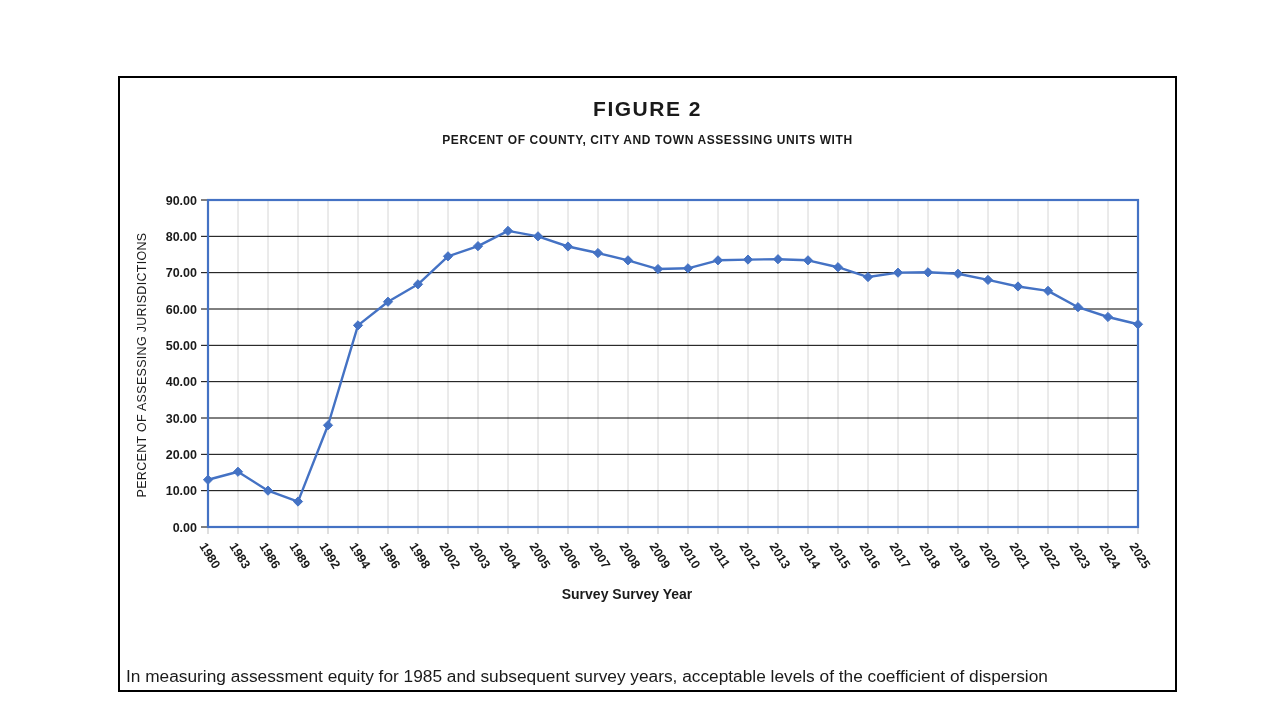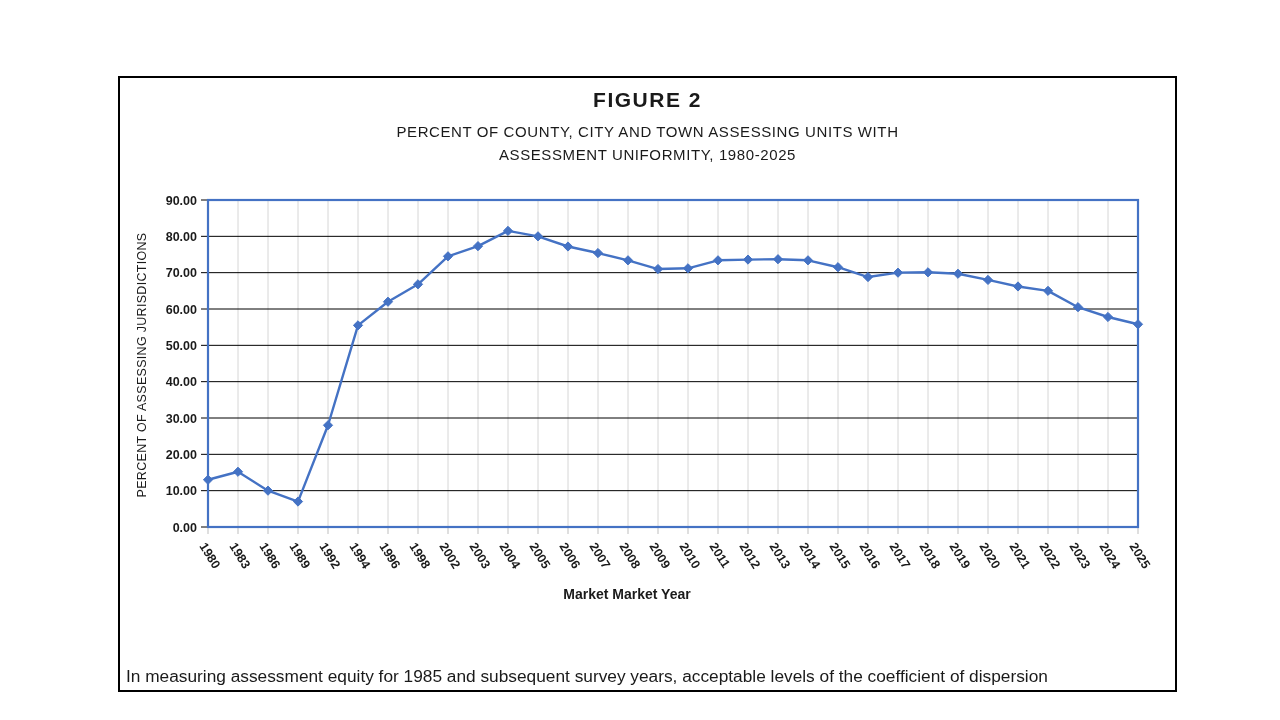--- a/index.html
+++ b/index.html
@@ -17,30 +17,31 @@
     left: 118px;
     top: 76px;
     width: 1055px;
     height: 612px;
     border: 2px solid #000000;
     background: #ffffff;
   }
   .title-area {
     text-align: center;
     padding-top: 10px;
+    margin-top: 9px;
   }
   .chart-title {
     font-size: 21px;
     font-weight: bold;
     letter-spacing: 1.5px;
     margin: 0 0 8px 0;
   }
   .chart-subtitle {
-    font-size: 15px;
-    font-weight: normal;
+    font-size: 12px;
+    font-weight: bold;
     letter-spacing: 0.6px;
     line-height: 23px;
     margin: 0;
   }
   .y-axis-title {
     position: absolute;
     left: 22px;
     top: 287px;
     transform: translate(-50%, -50%) rotate(-90deg);
     white-space: nowrap;
@@ -78,21 +79,20 @@
   }
 </style>
 </head>
 <body>
 
 <div class="figure-box">
 
   <div class="title-area">
     <div class="chart-title">FIGURE 2</div>
     <div class="chart-subtitle">PERCENT OF COUNTY, CITY AND TOWN ASSESSING UNITS WITH</div>
-    <div class="chart-subtitle">ASSESSMENT UNIFORMITY, 1980-2025</div>
   </div>
 
   <div class="y-axis-title">PERCENT OF ASSESSING JURISDICTIONS</div>
 
   <svg id="chart-svg" class="chart-svg" viewBox="0 0 1055 440">
       <line x1="88" y1="349" x2="88" y2="356" stroke="#BFBFBF" stroke-width="1"></line>
       <line x1="118" y1="22" x2="118" y2="349" stroke="#D6D6D6" stroke-width="1"></line>
       <line x1="118" y1="349" x2="118" y2="356" stroke="#BFBFBF" stroke-width="1"></line>
       <line x1="148" y1="22" x2="148" y2="349" stroke="#D6D6D6" stroke-width="1"></line>
       <line x1="148" y1="349" x2="148" y2="356" stroke="#BFBFBF" stroke-width="1"></line>
@@ -242,21 +242,21 @@
       <path d="M808 89.70333333333335 L812.6 94.30333333333334 L808 98.90333333333334 L803.4 94.30333333333334 Z" fill="#4472C4" stroke="#4472C4" stroke-width="1"></path>
       <path d="M838 91.15666666666667 L842.6 95.75666666666666 L838 100.35666666666665 L833.4 95.75666666666666 Z" fill="#4472C4" stroke="#4472C4" stroke-width="1"></path>
       <path d="M868 97.33333333333334 L872.6 101.93333333333334 L868 106.53333333333333 L863.4 101.93333333333334 Z" fill="#4472C4" stroke="#4472C4" stroke-width="1"></path>
       <path d="M898 103.8733333333333 L902.6 108.4733333333333 L898 113.0733333333333 L893.4 108.4733333333333 Z" fill="#4472C4" stroke="#4472C4" stroke-width="1"></path>
       <path d="M928 108.23333333333335 L932.6 112.83333333333334 L928 117.43333333333334 L923.4 112.83333333333334 Z" fill="#4472C4" stroke="#4472C4" stroke-width="1"></path>
       <path d="M958 124.58333333333331 L962.6 129.1833333333333 L958 133.7833333333333 L953.4 129.1833333333333 Z" fill="#4472C4" stroke="#4472C4" stroke-width="1"></path>
       <path d="M988 134.39333333333337 L992.6 138.99333333333337 L988 143.59333333333336 L983.4 138.99333333333337 Z" fill="#4472C4" stroke="#4472C4" stroke-width="1"></path>
       <path d="M1018 141.66 L1022.6 146.26 L1018 150.85999999999999 L1013.4 146.26 Z" fill="#4472C4" stroke="#4472C4" stroke-width="1"></path>
     </svg>
 
-  <div class="x-axis-title">Market Market Year</div>
+  <div class="x-axis-title">Survey Survey Year</div>
 
   <div class="footnote">
     <div>In measuring assessment equity for 1985 and subsequent survey years, acceptable levels of the coefficient of dispersion</div>
     
     
   </div>
 
 </div>
 
 </body></html>

